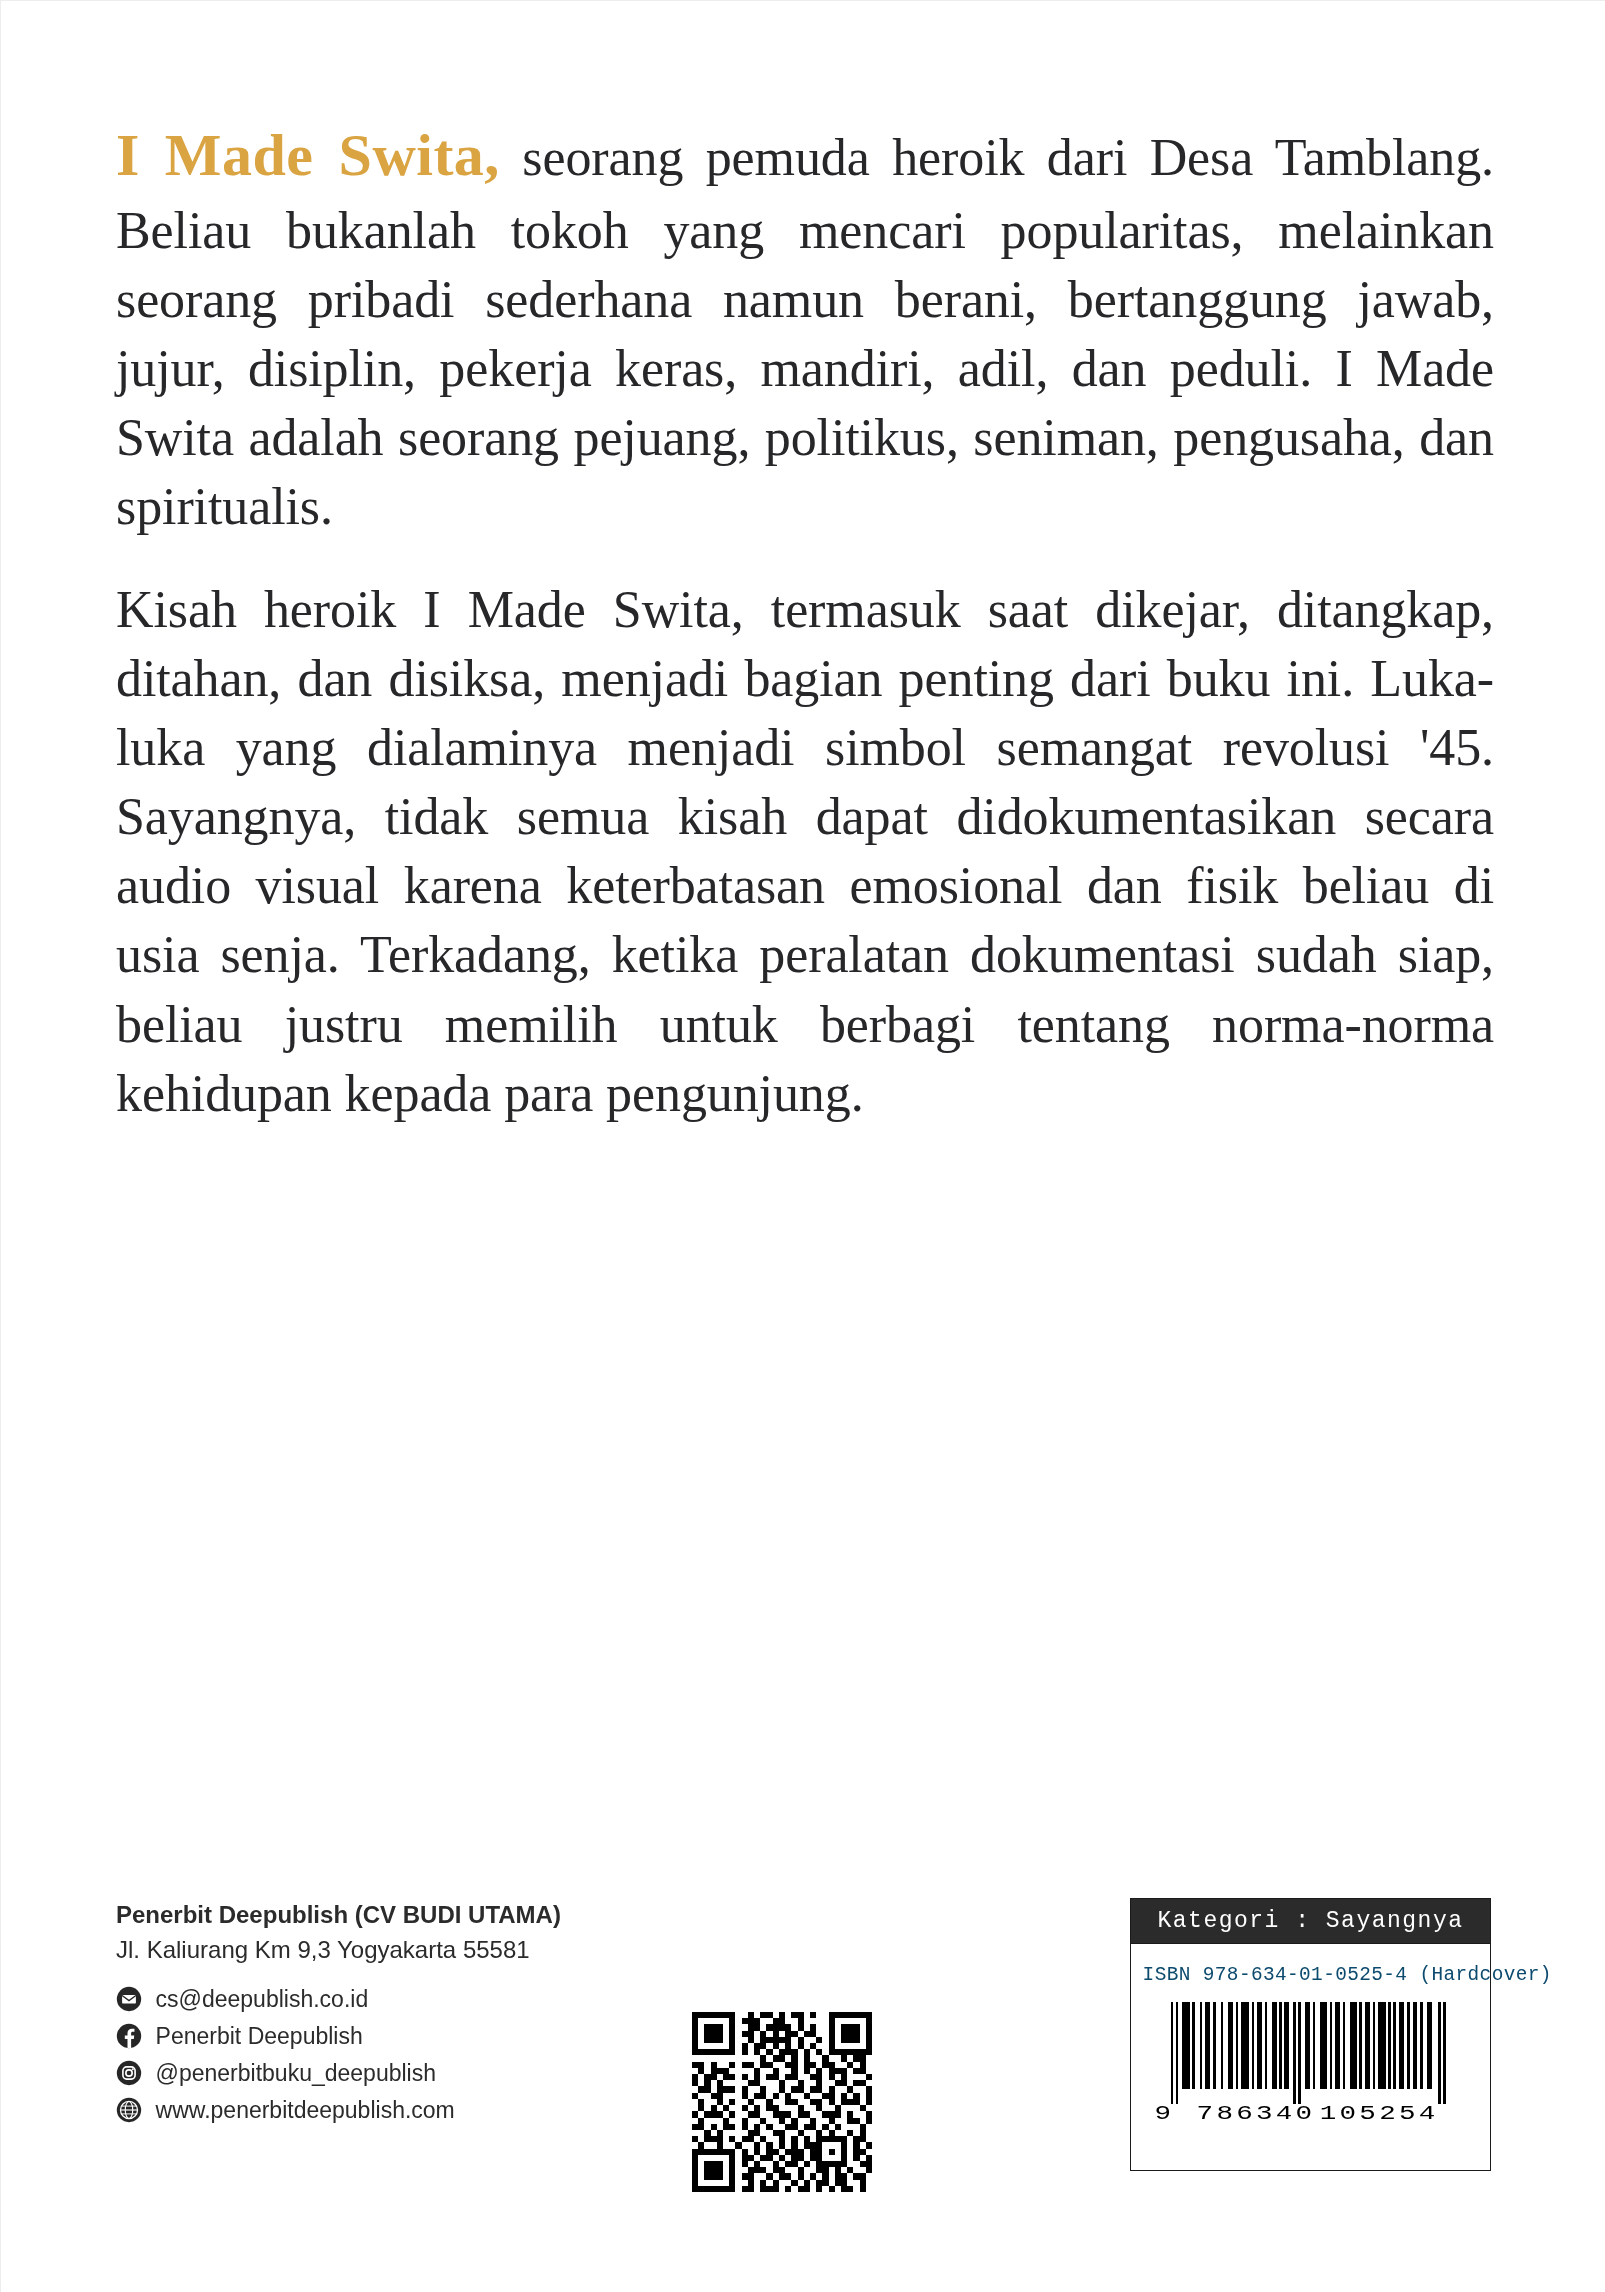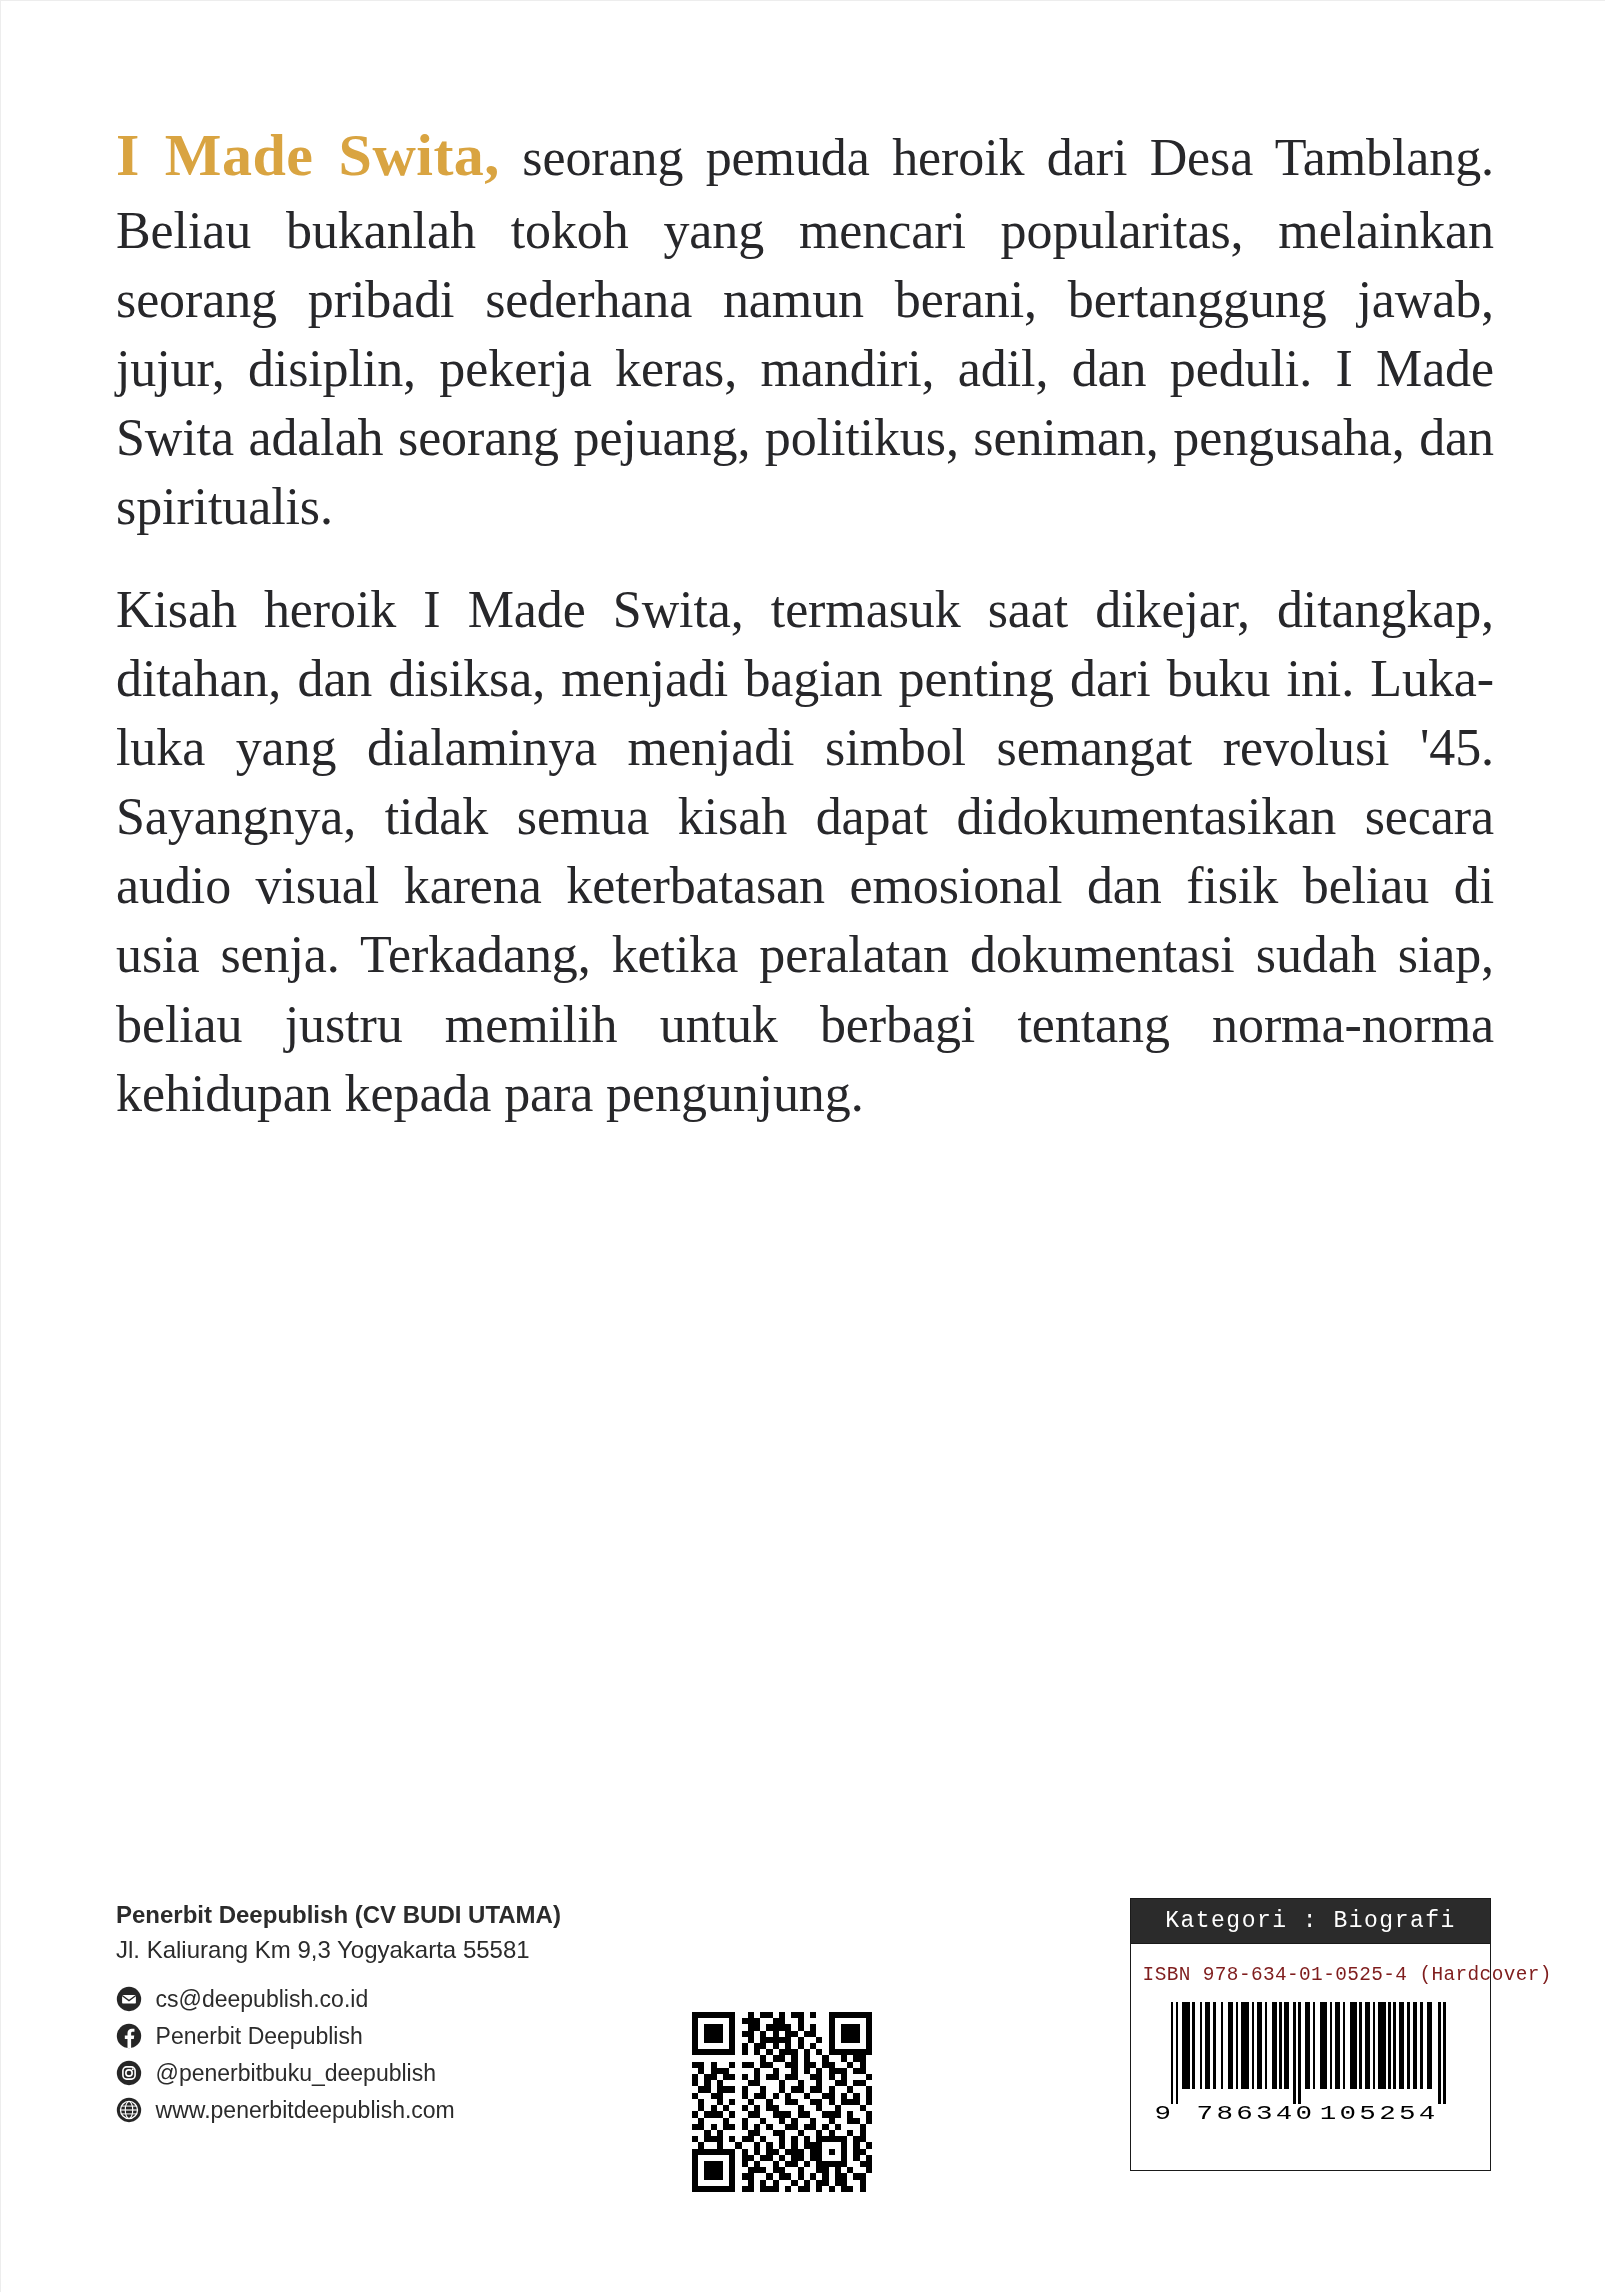--- a/index.html
+++ b/index.html
@@ -138,21 +138,21 @@
   }
 
   .isbn-body {
     padding: 19.4px 11.6px 15.5px 11.6px;
     text-align: center;
   }
 
   .isbn-text {
     font-family: "Liberation Mono", monospace;
     font-size: 19.4px;
-    color: #7f1d1d;
+    color: #0c4a6e;
     letter-spacing: 0.4px;
     white-space: nowrap;
     margin-bottom: 11.6px;
   }
 
   .barcode-holder {
     position: relative;
     height: 124px;
     margin: 0 5.8px;
   }
@@ -478,21 +478,21 @@
           <rect x="15" y="28" width="1" height="1"></rect>
             <rect x="17" y="28" width="2" height="1"></rect>
           <rect x="20" y="28" width="1" height="1"></rect>
             <rect x="22" y="28" width="1" height="1"></rect>
           <rect x="24" y="28" width="2" height="1"></rect>
         </g>
       </svg>
     </div>
 
     <div class="isbn-block">
-      <div class="isbn-cat">Kategori : Biografi</div>
+      <div class="isbn-cat">Kategori : Sayangnya</div>
       <div class="isbn-body">
         <div class="isbn-text">ISBN 978-634-01-0525-4 (Hardcover)</div>
         <div class="barcode-holder">
           <svg viewBox="0 0 200 100" preserveAspectRatio="none" shape-rendering="crispEdges" aria-hidden="true">
             <rect width="200" height="100" fill="#ffffff"></rect>
             <g fill="#000000">
 
               <rect x="14" y="4" width="1.6" height="82"></rect>
               <rect x="17.2" y="4" width="1.6" height="82"></rect>
 

